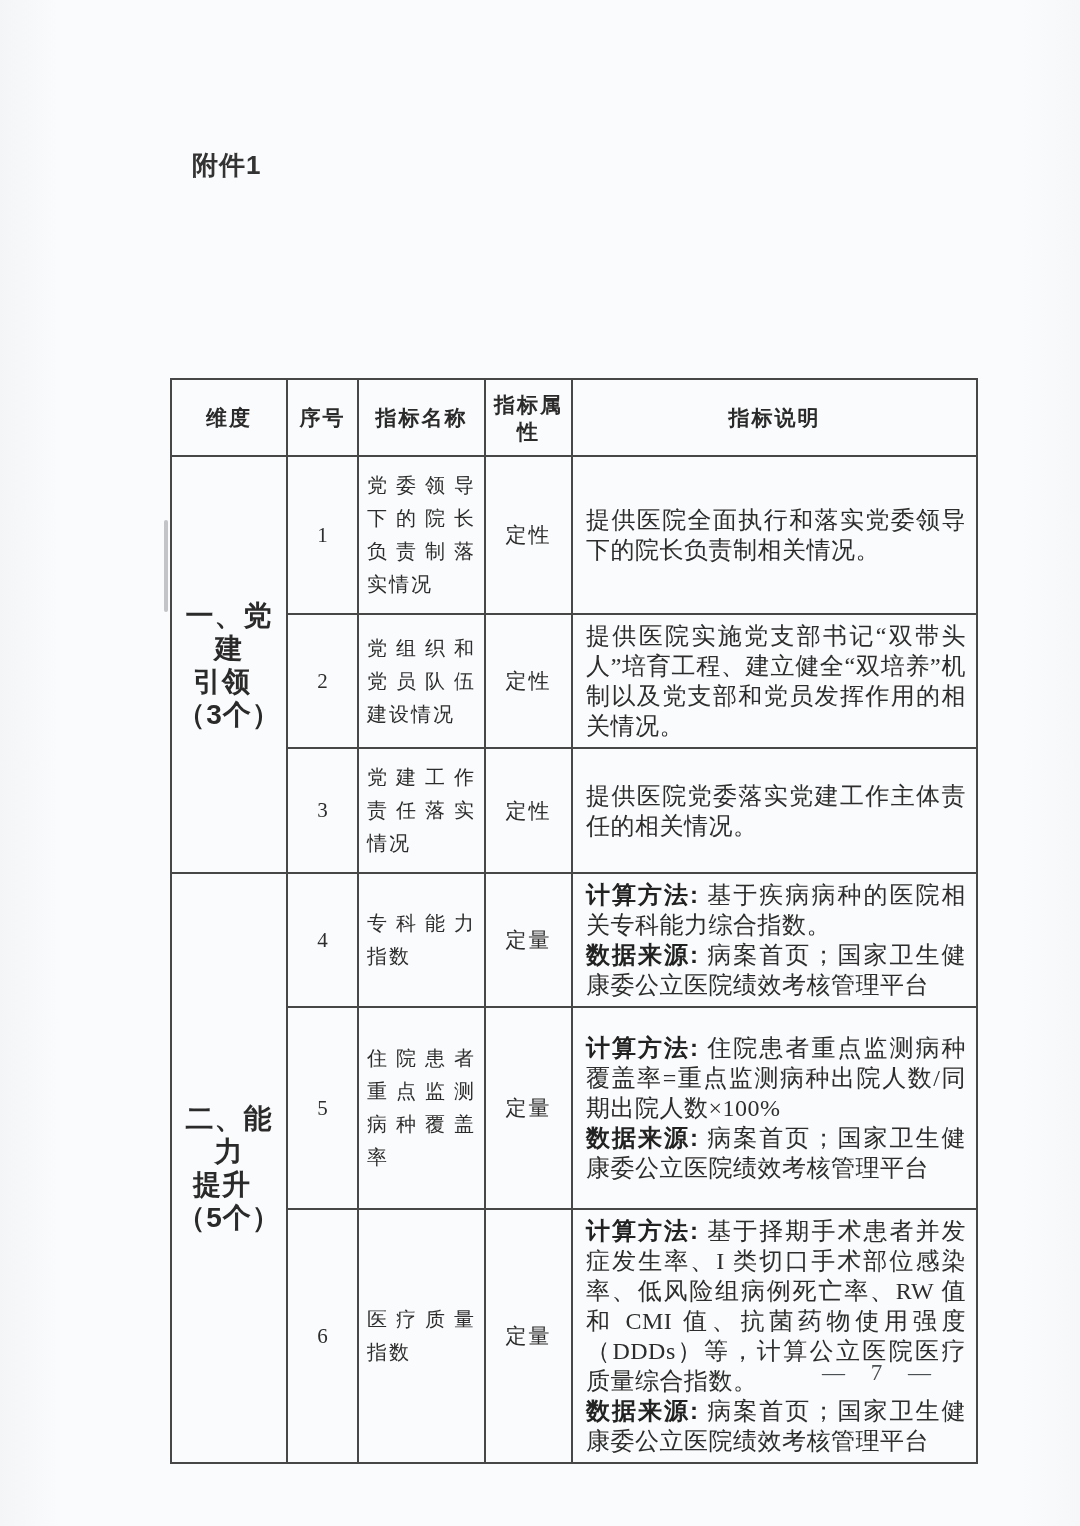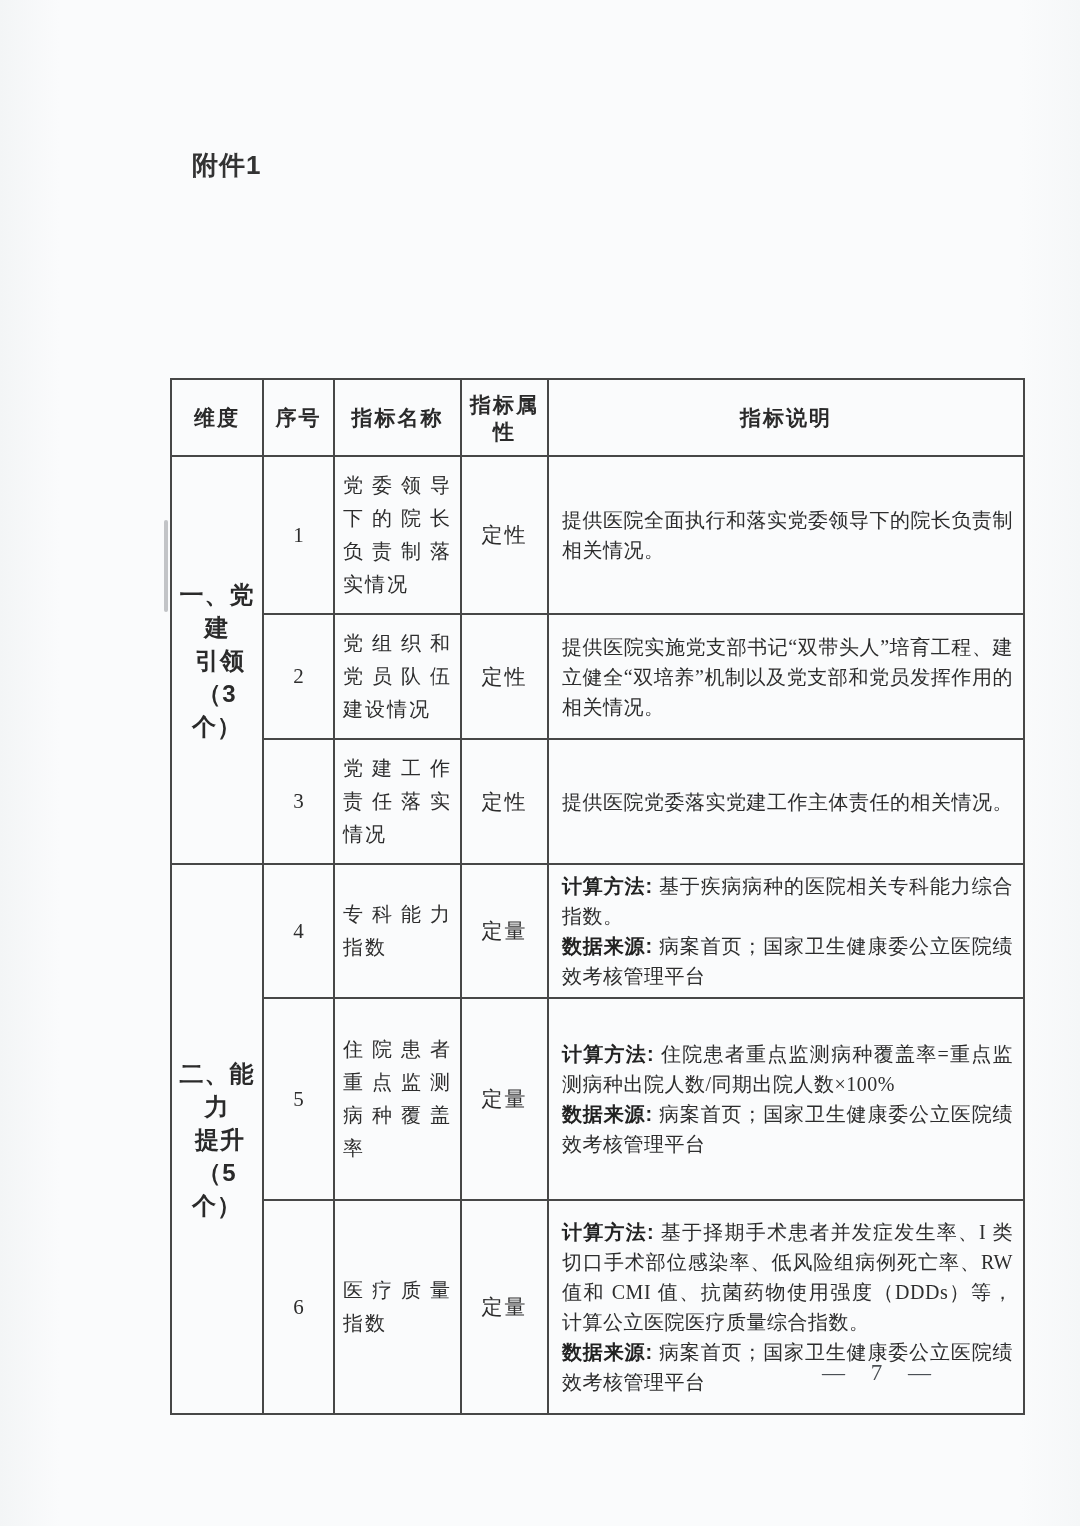--- a/index.html
+++ b/index.html
@@ -42,70 +42,70 @@
     position: absolute; left: 170px; top: 378px;
     width: 788px;
     border-collapse: collapse;
     table-layout: fixed;
   }
   .indicator-table th, .indicator-table td {
     border: 2px solid #474747;
     vertical-align: middle;
   }
   .indicator-table thead tr { height: 77px; }
-  .col-dim  { width: 92px; }
+  .col-dim  { width: 116px; }
   .col-no   { width: 71px; margin-left: 40px; }
   .col-name { width: 127px; }
   .col-attr { width: 87px; }
-  .col-desc { width: 476px; }
+  .col-desc { width: 405px; }
   .indicator-table th {
     font-family: "Liberation Sans", "DejaVu Sans", sans-serif;
     font-size: 21px; font-weight: bold;
     letter-spacing: 2px;
     text-align: center;
     color: #2a2a2a;
     padding: 0 6px;
     line-height: 27px;
   }
   .row-1 { height: 102px; }
   .row-2 { height: 95px; }
   .row-3 { height: 60px; }
   .row-4 { height: 124px; }
   .row-5 { height: 202px; }
   .row-6 { height: 214px; }
   td.dim-cell {
     font-family: "Liberation Sans", "DejaVu Sans", sans-serif;
     font-weight: bold;
-    font-size: 24px;
+    font-size: 28px;
     line-height: 33px;
     color: #2a2a2a;
     padding: 16px 3px;
     margin-left: 6px;
   }
   .dim-line { text-align: center; letter-spacing: 1px; }
-  .dim-line.l1 { text-align: right; padding-right: 14px; }
+  .dim-line.l1 { text-align: center; padding-right: 14px; }
   td.no-cell {
     text-align: center;
     font-size: 21px;
   }
   td.name-cell {
     font-size: 20px;
     line-height: 33px;
     padding: 12px 8px;
     text-align: justify;
     text-align-last: left;
     letter-spacing: 2px;
   }
   td.attr-cell {
     text-align: center;
     font-size: 21px;
     letter-spacing: 2px;
   }
   td.desc-cell {
-    font-size: 20px;
+    font-size: 24px;
     line-height: 30px;
     padding: 6px 10px 6px 13px;
     text-align: justify;
     text-align-last: left;
     letter-spacing: 0.5px;
   }
   td.desc-cell b {
     font-family: "Liberation Sans", "DejaVu Sans", sans-serif;
     font-weight: bold;
     color: #222;

